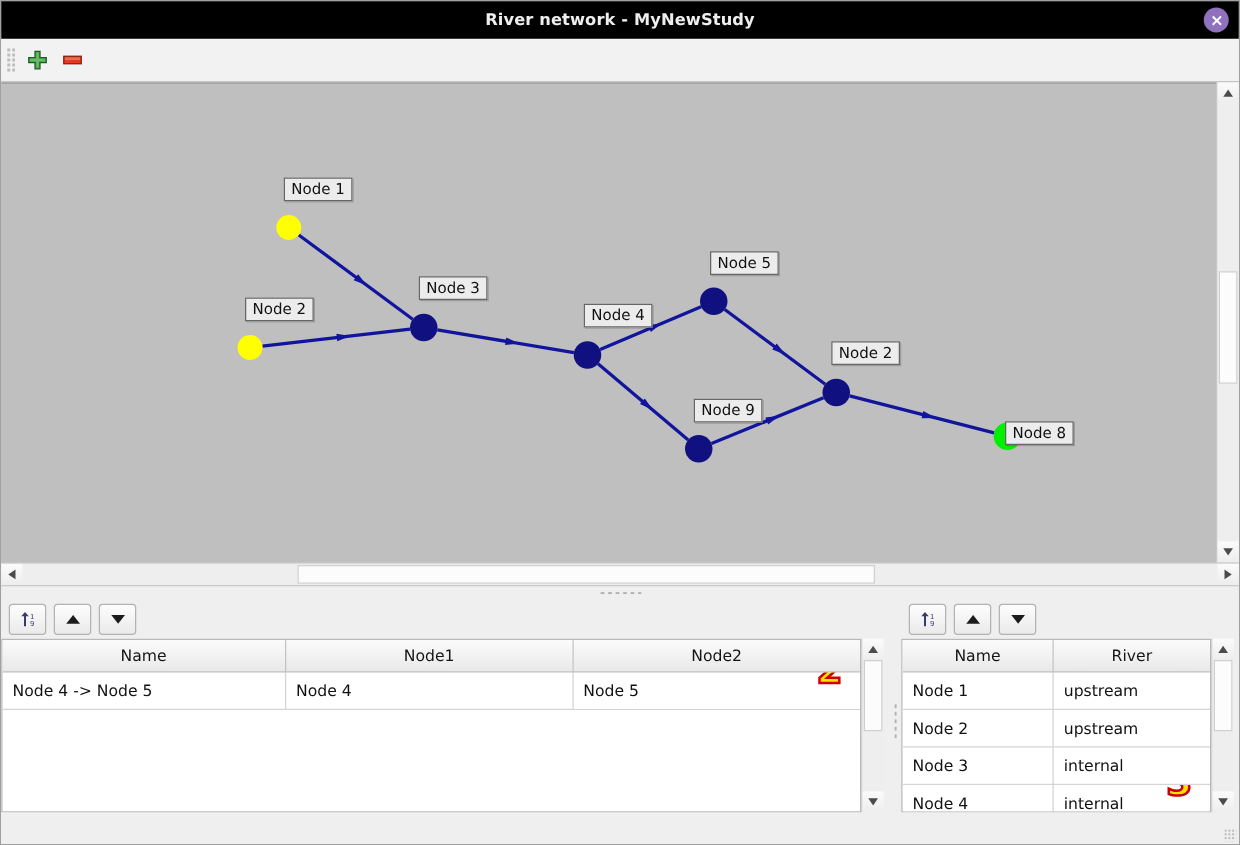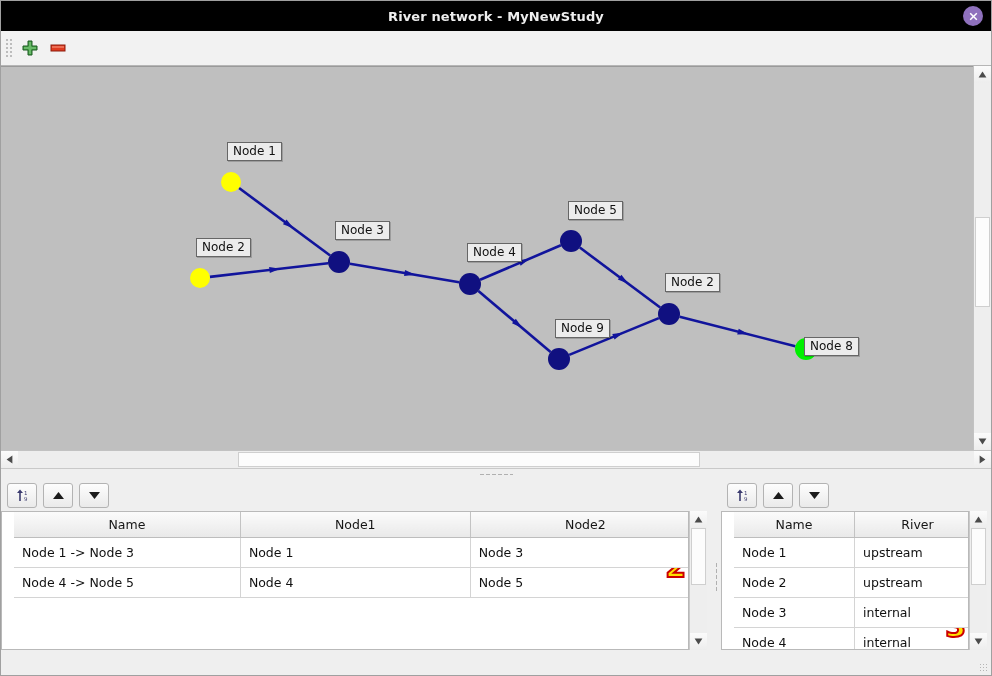--- a/index.html
+++ b/index.html
@@ -228,21 +228,20 @@
     overflow: hidden;
     min-width: 0;
     display: flex;
     flex-direction: column;
   }
   table.grid {
     width: 100%;
     border-collapse: collapse;
     table-layout: fixed;
     font-size: 12.5px;
-    margin-left: 12px;
   }
   table.grid th {
     background: linear-gradient(#fbfbfb,#e9e9e9);
     border-right: 1px solid #c3c3c3;
     border-bottom: 1px solid #bdbdbd;
     font-weight: normal;
     height: 23px;
     text-align: center;
     color: #151515;
   }
@@ -443,25 +442,20 @@
               </colgroup>
             <thead>
               <tr>
                 <th>Name</th>
                 <th>Node1</th>
                 <th>Node2</th>
               </tr>
             </thead>
             <tbody>
               <tr>
-                <td>Node 1 -&gt; Node 3</td>
-                <td>Node 1</td>
-                <td>Node 3</td>
-              </tr>
-              <tr>
                 <td>Node 4 -&gt; Node 5</td>
                 <td>Node 4</td>
                 <td class="cell-marker">
                   <span>Node 5</span>
                   <span class="marker-num-sm">2</span>
                 </td>
               </tr>
 
             </tbody>
           </table>

